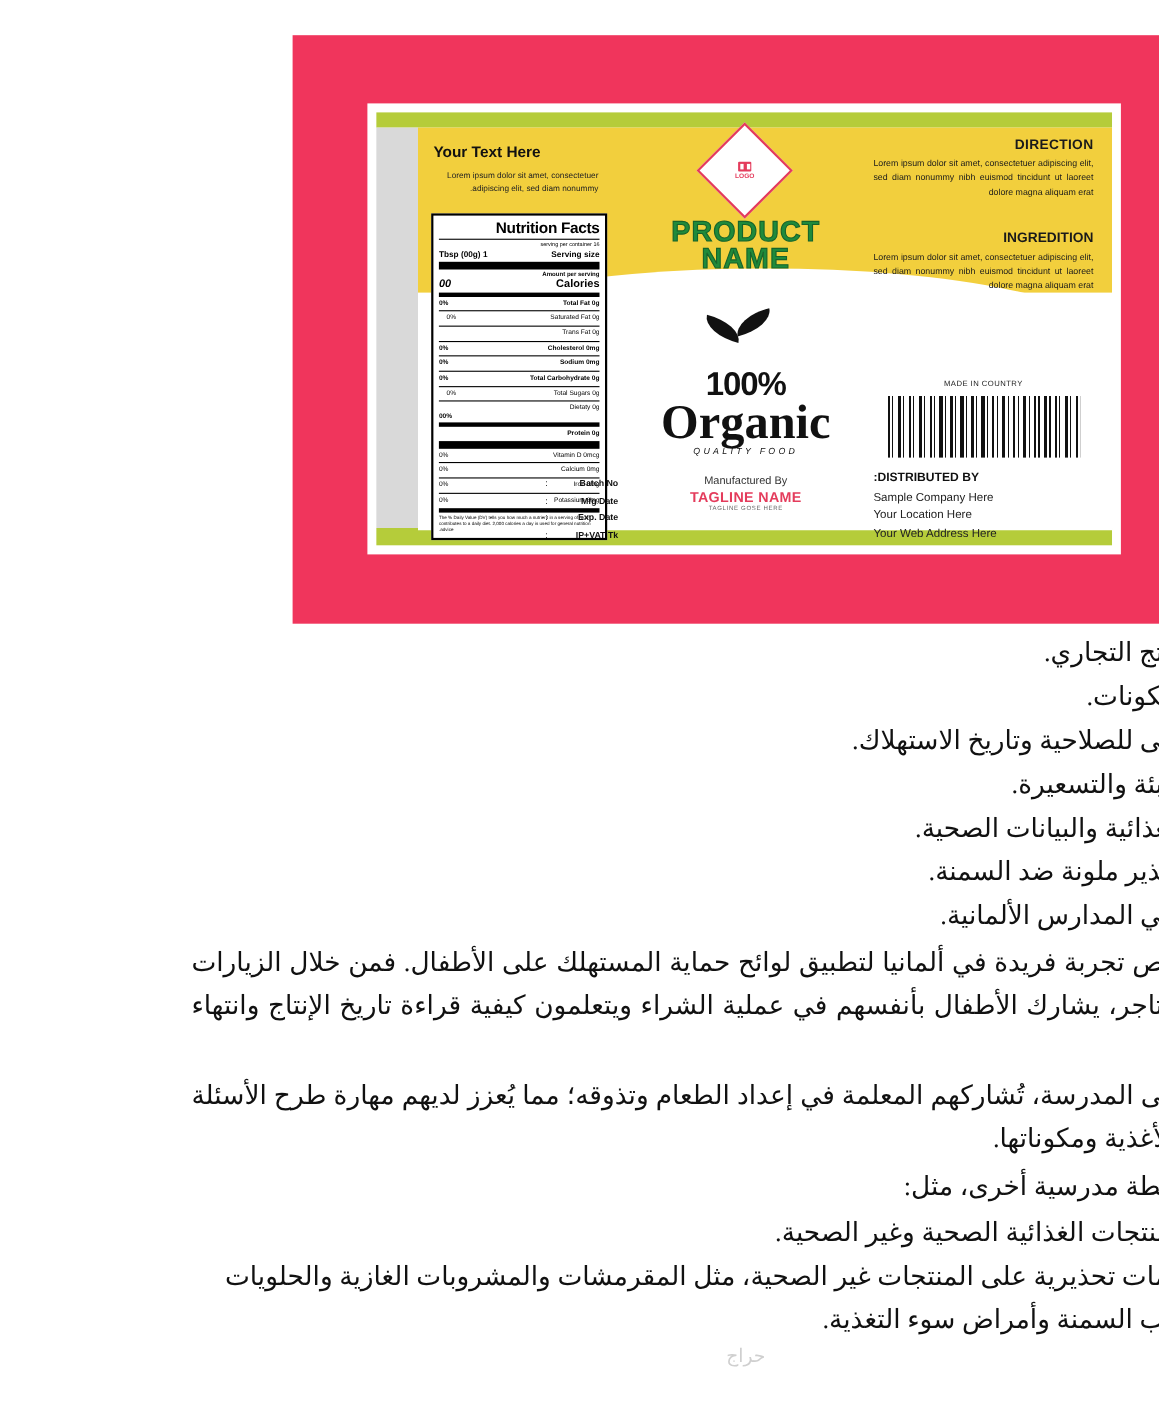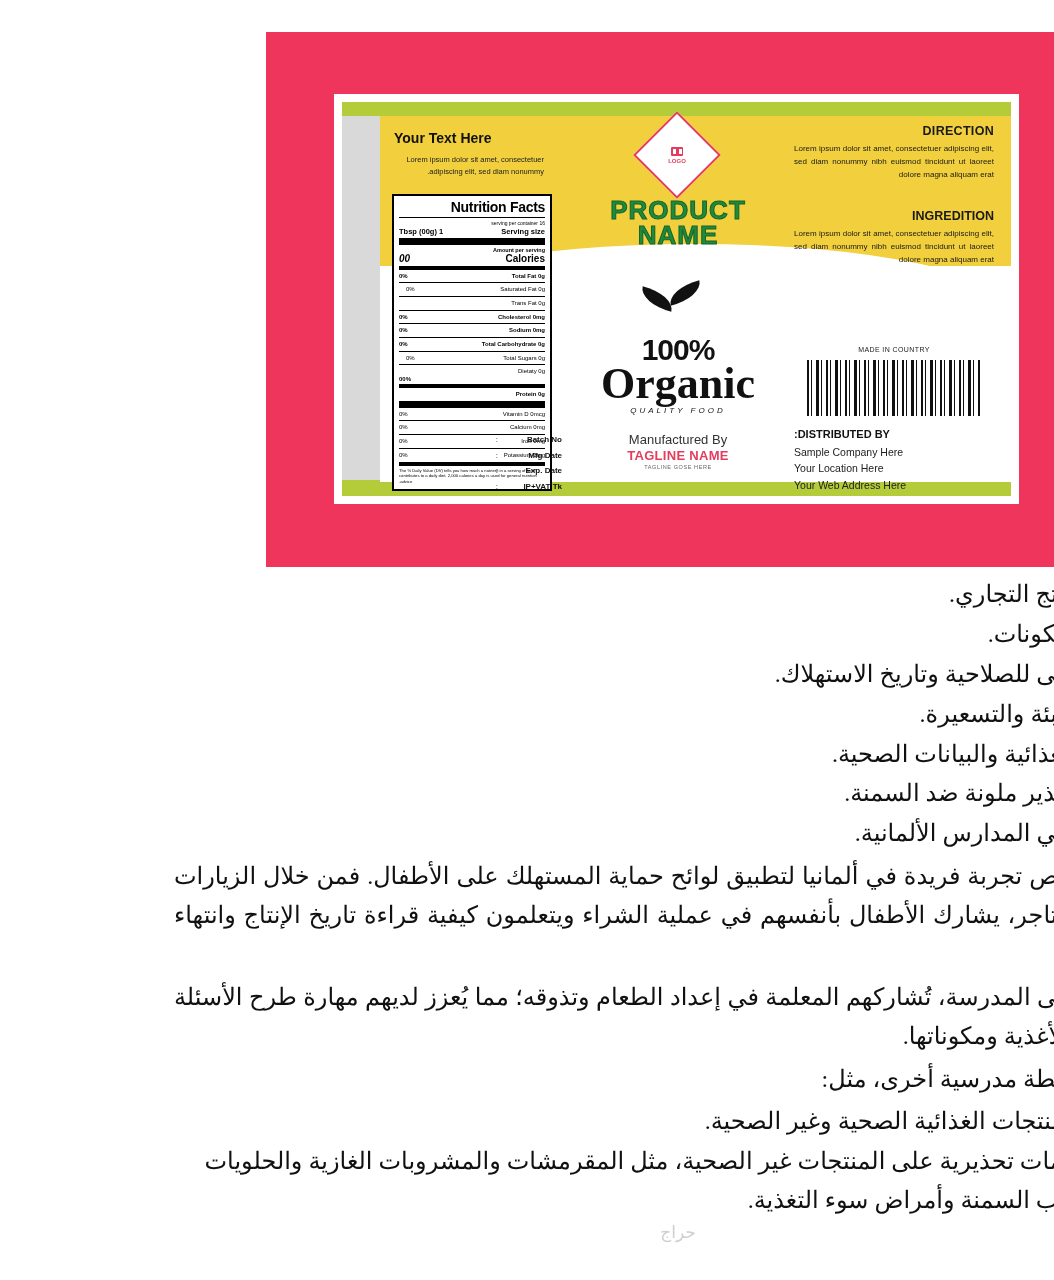--- a/index.html
+++ b/index.html
@@ -129,21 +129,21 @@
   .organic .pct{font-size:30px;font-weight:bold;letter-spacing:-1px;}
   .organic .org{
     font-family:"Liberation Serif",serif;font-weight:bold;
     font-size:44px;line-height:.85;margin-top:-2px;
   }
   .organic .qf{font-size:8px;letter-spacing:3px;margin-top:4px;font-style:italic;}
   .manu{
     position:absolute;left:236px;top:330px;width:200px;text-align:center;z-index:6;
     font-family:"Liberation Sans",sans-serif;
   }
-  .manu .m1{font-size:13px;color:#333;text-align:center;}
+  .manu .m1{font-size:10px;color:#333;text-align:center;}
   .manu .m2{font-size:13px;font-weight:bold;color:#e43c5c;letter-spacing:.3px;margin-top:1px;}
   .manu .m3{font-size:5.5px;color:#666;letter-spacing:.6px;margin-top:1px;}
 
   
   .right-col{
     position:absolute;left:452px;top:22px;width:200px;z-index:6;
     font-family:"Liberation Sans",sans-serif;color:#1a1a1a;text-align:right;direction:ltr;
   }
   .rc-head{font-size:12.5px;font-weight:bold;letter-spacing:.3px;}
   .rc-body{font-size:8px;line-height:1.6;margin-top:5px;text-align:justify;text-align-last:right;}

